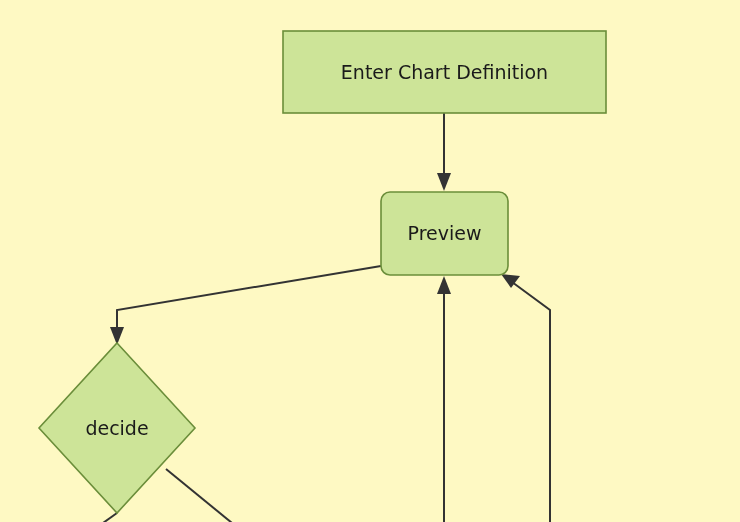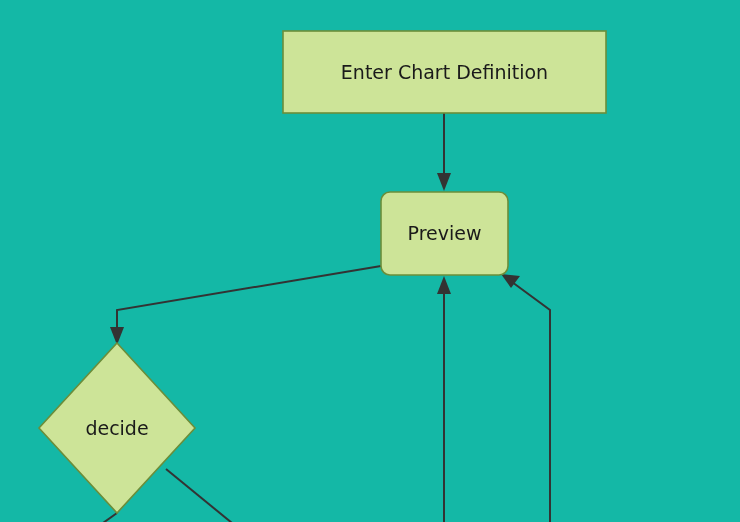--- a/index.html
+++ b/index.html
@@ -7,21 +7,21 @@
     padding: 0;
     background: #ffffff;
   }
   body {
     font-family: "DejaVu Sans", "Liberation Sans", sans-serif;
   }
   #canvas {
     position: relative;
     width: 740px;
     height: 522px;
-    background: #14b8a6;
+    background: #fef9c3;
     overflow: hidden;
   }
   #flow-svg {
     position: absolute;
     top: 0;
     left: 0;
     width: 740px;
     height: 522px;
     display: block;
   }

